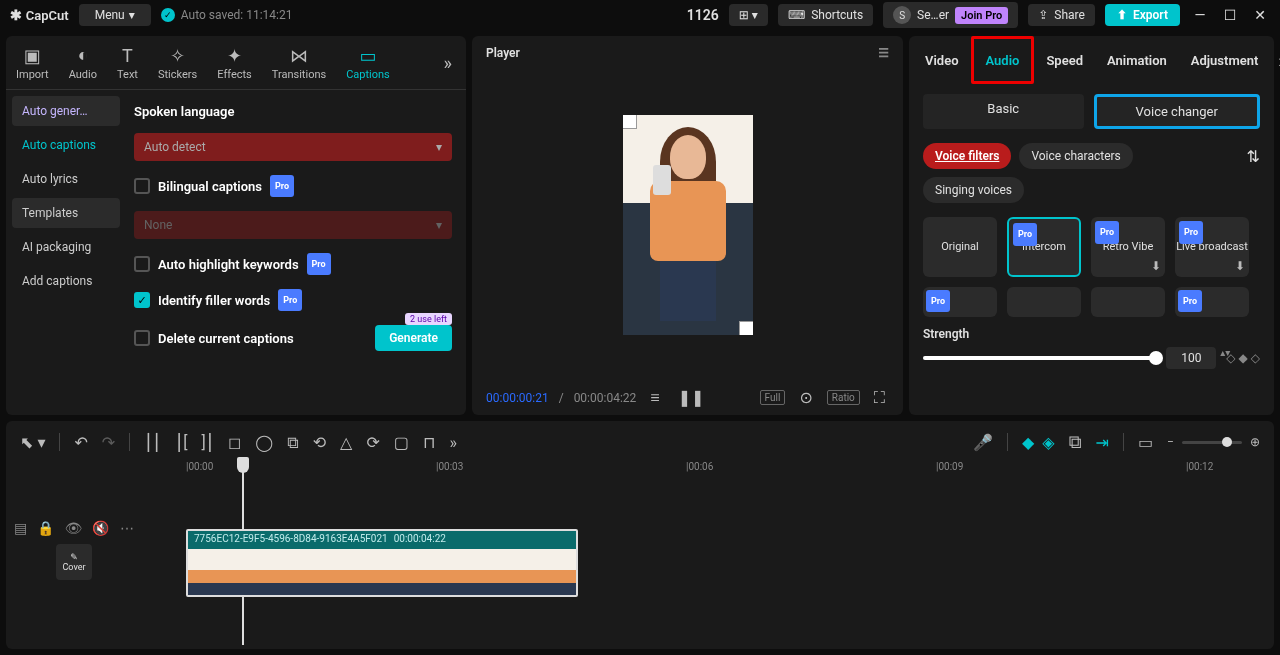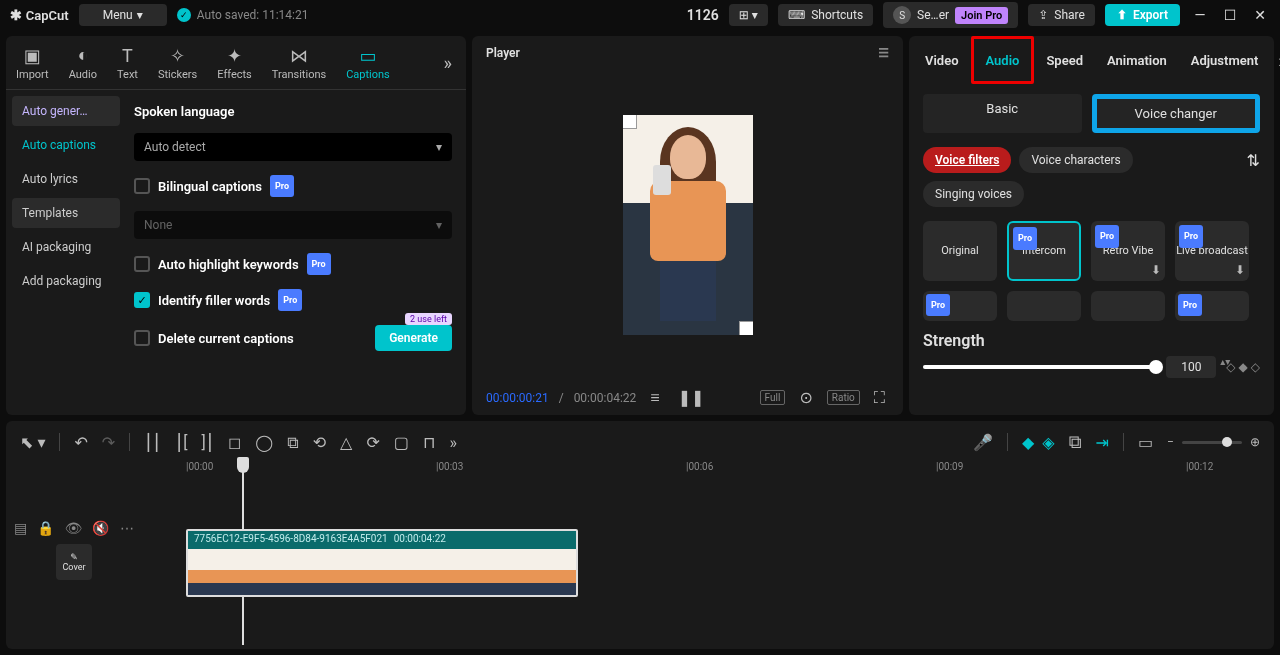--- a/index.html
+++ b/index.html
@@ -2,21 +2,21 @@
 <html><head>
 <meta charset="utf-8">
 <style>
 * { margin:0; padding:0; box-sizing:border-box; font-family:-apple-system,BlinkMacSystemFont,"Segoe UI",Roboto,sans-serif; }
 body { background:#0d0d0d; color:#e0e0e0; font-size:12px; width:1280px; height:655px; overflow:hidden; display:flex; flex-direction:column; }
 
 
 .topbar { height:30px; background:#0d0d0d; display:flex; align-items:center; padding:0 10px; gap:10px; }
 .logo { display:flex; align-items:center; gap:4px; font-weight:600; font-size:13px; }
 .logo-star { font-size:14px; }
-.menu-btn { background:#2a2a2a; padding:4px 24px; border-radius:4px; display:flex; align-items:flex-start; gap:4px; cursor:pointer; }
+.menu-btn { background:#2a2a2a; padding:4px 16px; border-radius:4px; display:flex; align-items:flex-start; gap:4px; cursor:pointer; }
 .autosave { display:flex; align-items:center; gap:6px; color:#888; }
 .check-circ { width:14px; height:14px; border-radius:50%; background:#00c4cc; display:flex; align-items:center; justify-content:center; color:#000; font-size:9px; }
 .top-spacer { flex:1; }
 .top-num { font-weight:600; font-size:14px; }
 .top-btn { background:#2a2a2a; padding:4px 10px; border-radius:4px; display:flex; align-items:center; gap:6px; cursor:pointer; font-size:12px; }
 .avatar-s { width:18px; height:18px; border-radius:50%; background:#555; display:flex; align-items:center; justify-content:center; font-size:10px; }
 .joinpro { background:#c084fc; color:#000; padding:2px 6px; border-radius:3px; font-size:11px; font-weight:600; }
 .export-btn { background:#00c4cc; color:#fff; padding:4px 12px; border-radius:4px; display:flex; align-items:center; gap:6px; cursor:pointer; font-weight:600; }
 .win-btn { width:20px; text-align:center; cursor:pointer; font-size:14px; }
 
@@ -31,21 +31,21 @@
 .mtab.active { color:#00c4cc; }
 .mtab-icon { font-size:18px; height:22px; display:flex; align-items:center; }
 .mtab-more { margin-left:auto; padding:0 14px; cursor:pointer; font-size:18px; color:#bbb; }
 .left-body { display:flex; flex:1; min-height:0; }
 .left-nav { width:120px; padding:6px; display:flex; flex-direction:column; gap:4px; }
 .lnav-item { padding:8px 10px; border-radius:4px; cursor:pointer; font-size:12px; color:#ccc; }
 .lnav-item.sel { background:#2b2b2b; color:#c4b5fd; }
 .lnav-item.hi { color:#00c4cc; }
 .left-content { flex:1; padding:14px 14px 14px 8px; display:flex; flex-direction:column; gap:14px; overflow:auto; }
 .sect-head { font-weight:600; font-size:13px; color:#fff; }
-.select-box { width:100%; background:#000000; border:none; border-radius:4px; padding:7px 10px; color:#aaa; display:flex; justify-content:space-between; align-items:center; cursor:pointer; }
+.select-box { width:100%; background:#7f1d1d; border:none; border-radius:4px; padding:7px 10px; color:#aaa; display:flex; justify-content:space-between; align-items:center; cursor:pointer; }
 .opt-row { display:flex; align-items:center; gap:8px; }
 .chk { width:16px; height:16px; border:2px solid #555; border-radius:3px; cursor:pointer; display:flex; align-items:center; justify-content:center; }
 .chk.on { background:#00c4cc; border-color:#00c4cc; color:#000; font-size:11px; }
 .opt-lab { font-weight:600; font-size:13px; color:#fff; }
 .pro-badge { background:#4a7bff; color:#fff; font-size:9px; font-weight:700; padding:6px 5px; border-radius:3px; }
 .gen-row { display:flex; align-items:center; justify-content:space-between; }
 .gen-wrap { position:relative; }
 .gen-btn { background:#00c4cc; color:#fff; padding:6px 14px; border-radius:4px; font-weight:600; cursor:pointer; }
 .uses { position:absolute; top:-12px; right:0; background:#e8d5ff; color:#5a00aa; font-size:9px; padding:1px 5px; border-radius:3px; }
 
@@ -70,34 +70,34 @@
 
 
 .right-panel { width:365px; }
 .rtabs { display:flex; align-items:center; padding:0 4px; height:48px; position:relative; }
 .rtab { padding:0 12px; cursor:pointer; font-weight:600; font-size:13px; height:100%; display:flex; align-items:center; }
 .rtab.active { color:#00c4cc; }
 .rtab.boxed { border:3px solid #e00; border-radius:2px; }
 .rtab-more { margin-left:auto; padding:0 8px; font-size:18px; cursor:pointer; }
 .rsubtabs { display:flex; padding:10px 14px; gap:10px; }
 .rsubtab { flex:1; text-align:center; padding:7px 0; cursor:pointer; font-size:13px; border-radius:4px; background:#242424; }
-.rsubtab.boxed { border:5px solid #0ea5e9; }
+.rsubtab.boxed { border:3px solid #0ea5e9; }
 .pill-row { display:flex; gap:8px; padding:4px 14px; align-items:center; flex-wrap:wrap; }
 .pill { padding:6px 12px; border-radius:14px; background:#2b2b2b; cursor:pointer; font-size:12px; }
 .pill.active { background:#b91c1c; color:#fff; font-weight:600;text-decoration:underline; }
 .pill-sort { margin-left:auto; font-size:16px; cursor:pointer; }
 .card-grid { display:flex; gap:10px; padding:10px 14px; flex-wrap:wrap; }
 .card { width:74px; height:60px; background:#2b2b2b; border-radius:6px; display:flex; flex-direction:column; align-items:center; justify-content:center; font-size:11px; position:relative; cursor:pointer; text-align:center; line-height:1.2; }
 .card.sel { border:2px solid #00c4cc; }
 .card .pro-badge { position:absolute; top:4px; left:4px; }
 .dl-ic { position:absolute; bottom:4px; right:4px; font-size:12px; color:#bbb; }
 .card-row2 { display:flex; gap:10px; padding:0 14px; }
 .card-sm { width:74px; height:30px; background:#2b2b2b; border-radius:6px; position:relative; }
 .strength { padding:10px 14px; }
-.str-lab { font-size:16px; margin-bottom:6px; font-weight:600; }
+.str-lab { font-size:12px; margin-bottom:6px; font-weight:600; }
 .str-row { display:flex; align-items:center; gap:10px; }
 .slider { flex:1; height:4px; background:#444; border-radius:2px; position:relative; }
 .slider-fill { height:100%; background:#fff; border-radius:2px; width:100%; }
 .slider-thumb { width:14px; height:14px; background:#fff; border-radius:50%; position:absolute; right:-7px; top:-5px; }
 .str-val { background:#2b2b2b; width:50px; text-align:center; padding:4px; border-radius:4px; font-size:12px; position:relative; }
 .str-spin { position:absolute; right:-14px; top:0; font-size:10px; color:#888; display:flex; flex-direction:column; }
 .kf-icons { display:flex; gap:2px; font-size:12px; color:#888; }
 
 
 .timeline { background:#1a1a1a; border-radius:6px; margin:0 6px 6px; padding:6px 0 14px; }
@@ -203,21 +203,21 @@
         </div>
       <div class="mtab-more">»</div>
     </div>
     <div class="left-body">
       <div class="left-nav">
         <div class="lnav-item sel">Auto gener…</div>
         <div class="lnav-item hi">Auto captions</div>
         <div class="lnav-item">Auto lyrics</div>
         <div class="lnav-item sel" style="color:#ccc">Templates</div>
         <div class="lnav-item">AI packaging</div>
-        <div class="lnav-item">Add packaging</div>
+        <div class="lnav-item">Add captions</div>
       </div>
       <div class="left-content">
         <div class="sect-head">Spoken language</div>
         <div class="select-box">
           <span>Auto detect</span>
           <span>▾</span>
         </div>
         <div class="opt-row">
           <span class="chk"></span>
           <span class="opt-lab">Bilingual captions</span>

